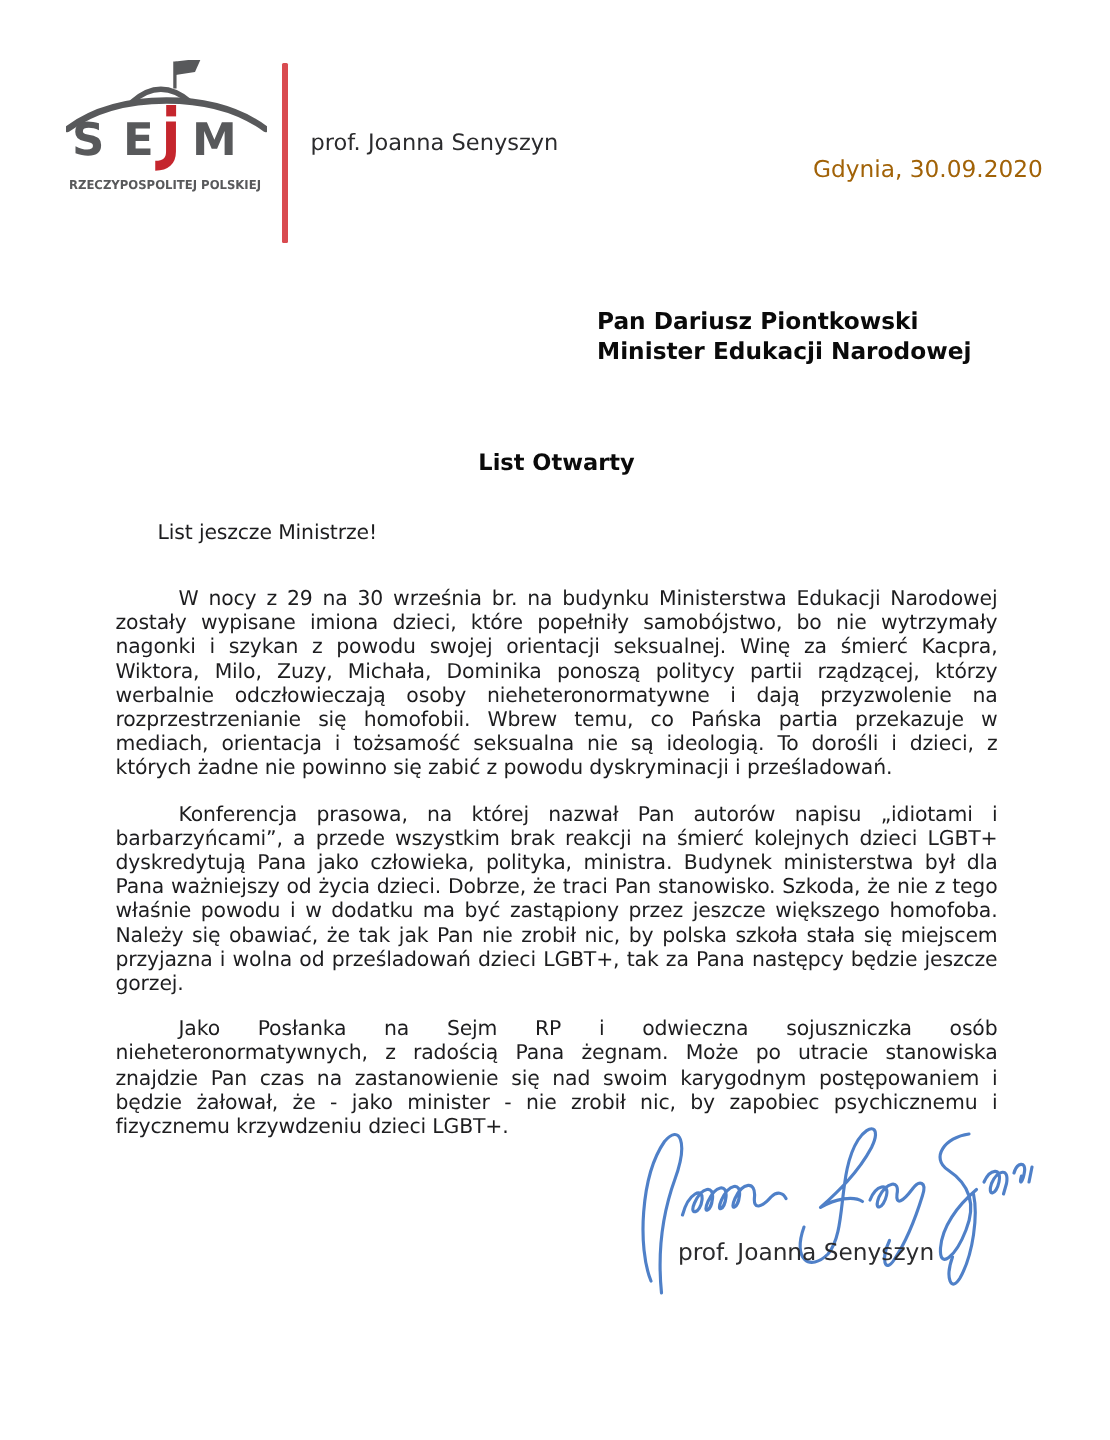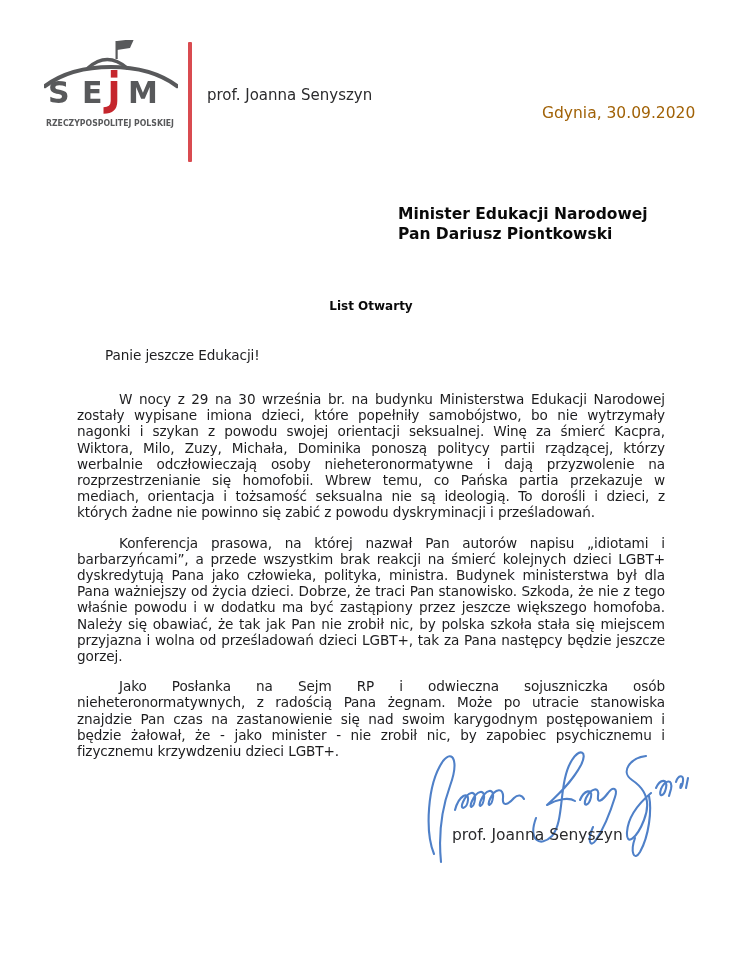--- a/index.html
+++ b/index.html
@@ -12,21 +12,21 @@
     overflow:hidden;
   }
   
   .logo{position:absolute;left:44px;top:40px;width:134px;height:90px;}
   .divider{position:absolute;left:188px;top:42px;width:4px;height:120px;background:#d94b50;border-radius:1px;}
   .sender{position:absolute;left:207px;top:86px;font-size:15px;line-height:19.5px;color:#2b2b2d;}
   .dateline{position:absolute;left:542px;top:104px;font-size:15.5px;color:#a16207;white-space:nowrap;}
   
   .recipient{position:absolute;left:398px;top:205px;font-size:15.5px;line-height:19.5px;font-weight:700;color:#0a0a0a;}
   
-  .title{position:absolute;left:63px;top:299px;width:616px;text-align:center;font-size:12px;font-weight:700;color:#0a0a0a;}
+  .title{position:absolute;left:63px;top:299px;width:616px;text-align:center;font-size:15px;font-weight:700;color:#0a0a0a;}
   
   .salutation{position:absolute;left:63px;top:347px;width:616px;font-size:13.6px;letter-spacing:-0.1px;}
   .body{position:absolute;left:63px;top:377px;width:616px;font-size:13.6px;line-height:16.2px;text-align:justify;letter-spacing:-0.1px;}
   .body p{margin:14px;text-indent:42px;}
   
   .sig-svg{position:absolute;left:418px;top:748px;width:272px;height:118px;}
   .sig-printed{position:absolute;left:452px;top:826px;font-size:15.5px;color:#2b2b2d;white-space:nowrap;}
   .logo-letter{font-family:"DejaVu Sans","Liberation Sans",sans-serif;font-weight:700;font-size:30px;fill:#58595b;}
   .logo-sub{font-family:"DejaVu Sans","Liberation Sans",sans-serif;font-weight:700;font-size:8.2px;fill:#58595b;}
 </style>
@@ -61,28 +61,28 @@
 
   <div class="divider"></div>
 
   <div class="sender">
     <div>prof. Joanna Senyszyn</div>
   </div>
 
   <div class="dateline">Gdynia, 30.09.2020</div>
 
   <div class="recipient">
+    <div>Pan Dariusz Piontkowski</div>
     <div>Minister Edukacji Narodowej</div>
-    <div>Pan Dariusz Piontkowski</div>
   </div>
 
   <div class="title">List Otwarty</div>
 
   <div class="salutation">
-    <p style="margin:0;text-indent:42px;">Panie jeszcze Edukacji!</p>
+    <p style="margin:0;text-indent:42px;">List jeszcze Ministrze!</p>
   </div>
 
   <div class="body">
     <p>W nocy z 29 na 30 września br. na budynku Ministerstwa Edukacji Narodowej zostały wypisane imiona dzieci, które popełniły samobójstwo, bo nie wytrzymały nagonki i szykan z powodu swojej orientacji seksualnej. Winę za śmierć Kacpra, Wiktora, Milo, Zuzy, Michała, Dominika ponoszą politycy partii rządzącej, którzy werbalnie odczłowieczają osoby nieheteronormatywne i dają przyzwolenie na rozprzestrzenianie się homofobii. Wbrew temu, co Pańska partia przekazuje w mediach, orientacja i tożsamość seksualna nie są ideologią. To dorośli i dzieci, z których żadne nie powinno się zabić z powodu dyskryminacji i prześladowań.</p>
     <p>Konferencja prasowa, na której nazwał Pan autorów napisu „idiotami i barbarzyńcami”, a przede wszystkim brak reakcji na śmierć kolejnych dzieci LGBT+ dyskredytują Pana jako człowieka, polityka, ministra. Budynek ministerstwa był dla Pana ważniejszy od życia dzieci. Dobrze, że traci Pan stanowisko. Szkoda, że nie z tego właśnie powodu i w dodatku ma być zastąpiony przez jeszcze większego homofoba. Należy się obawiać, że tak jak Pan nie zrobił nic, by polska szkoła stała się miejscem przyjazna i wolna od prześladowań dzieci LGBT+, tak za Pana następcy będzie jeszcze gorzej.</p>
     <p>Jako Posłanka na Sejm RP i odwieczna sojuszniczka osób nieheteronormatywnych, z radością Pana żegnam. Może po utracie stanowiska znajdzie Pan czas na zastanowienie się nad swoim karygodnym postępowaniem i będzie żałował, że - jako minister - nie zrobił nic, by zapobiec psychicznemu i fizycznemu krzywdzeniu dzieci LGBT+.</p>
   </div>
 
   <svg class="sig-svg" viewBox="0 0 272 118" fill="none" stroke="#4f80c8" stroke-width="2.1" stroke-linecap="round" stroke-linejoin="round">
     <path d="M16,106 C7,84 9,36 25,13 C35,1 41,13 32,38 C24,60 20,84 23,114"></path>

